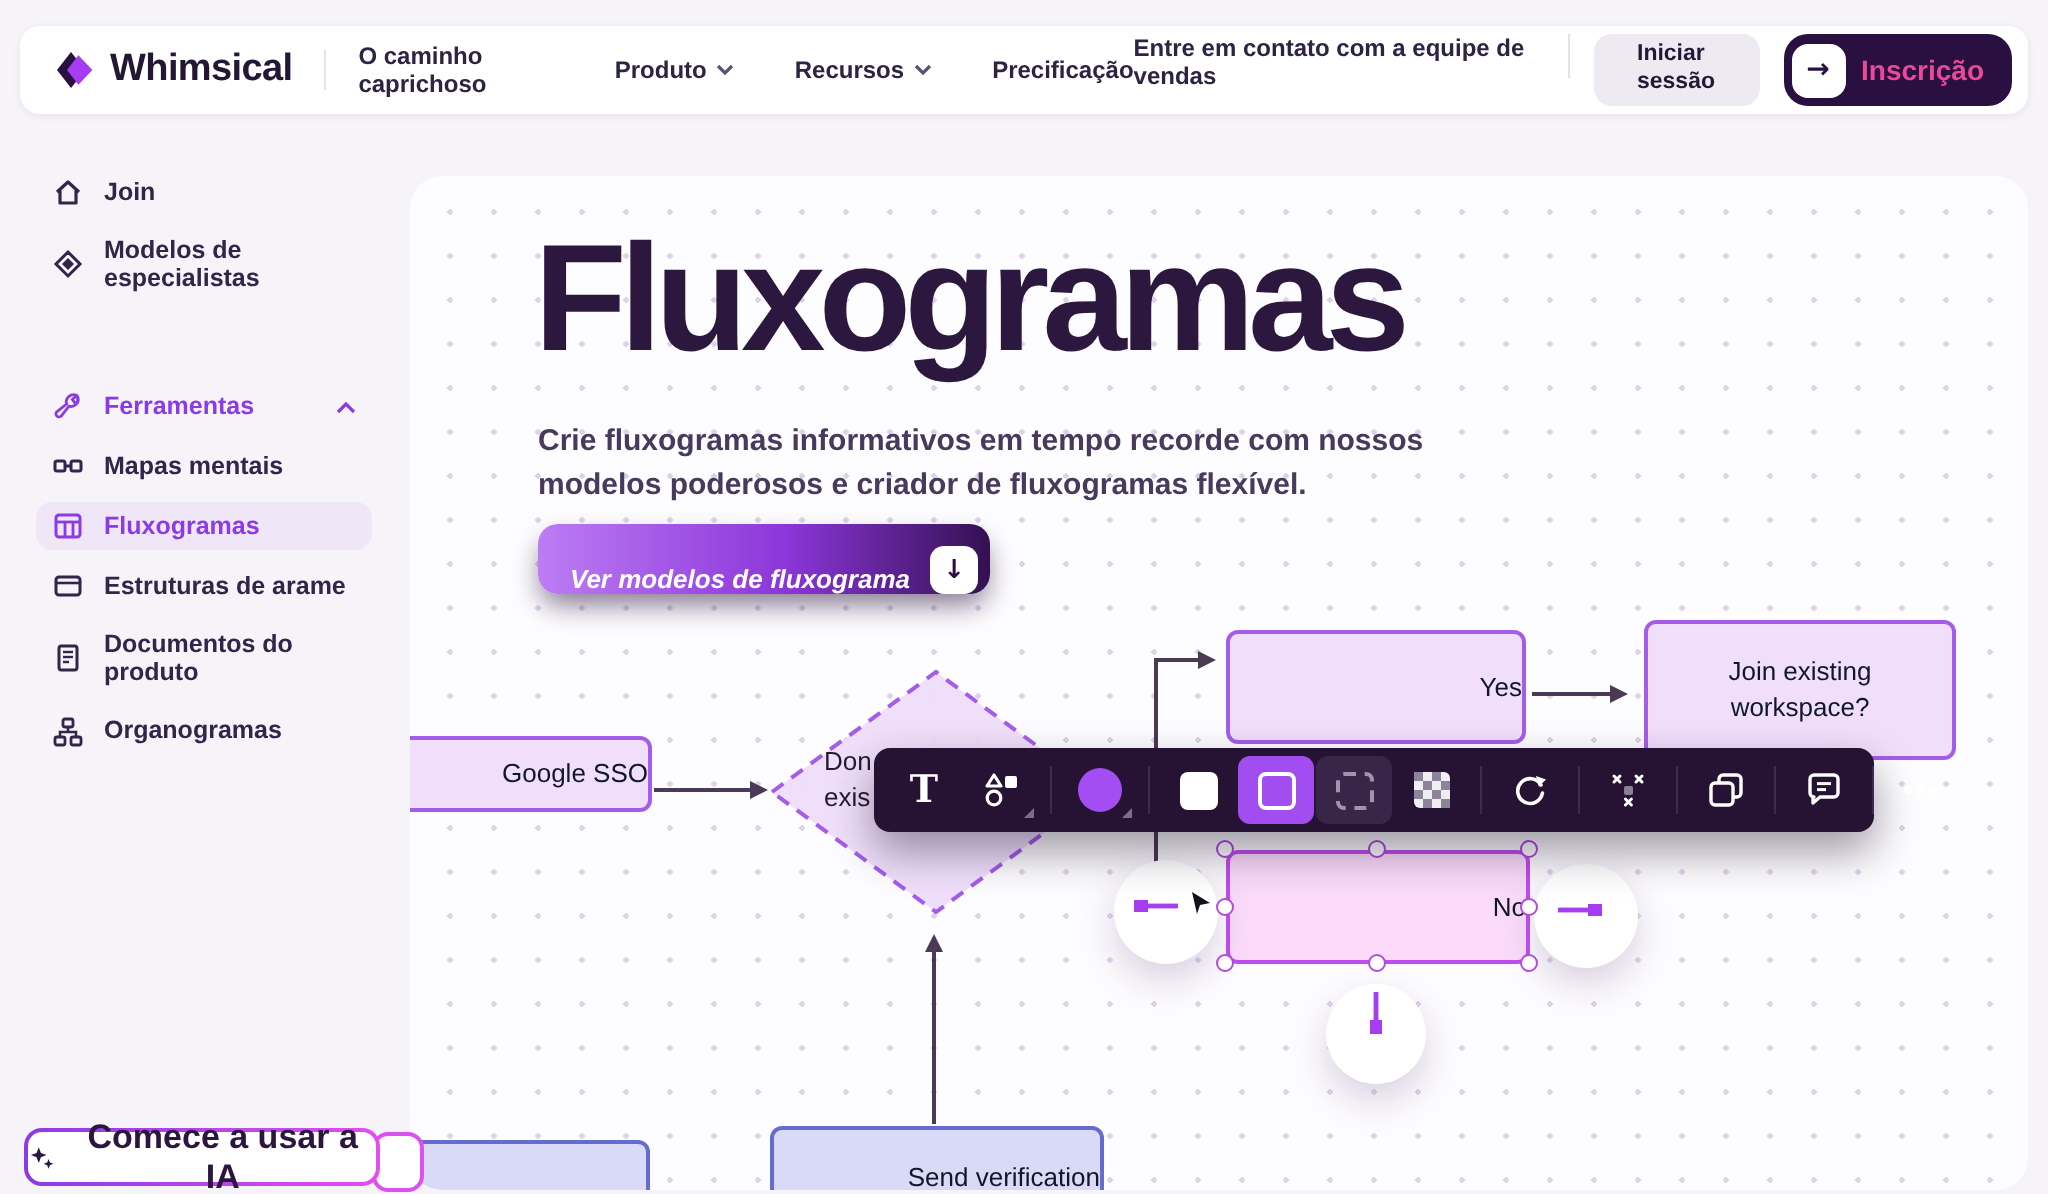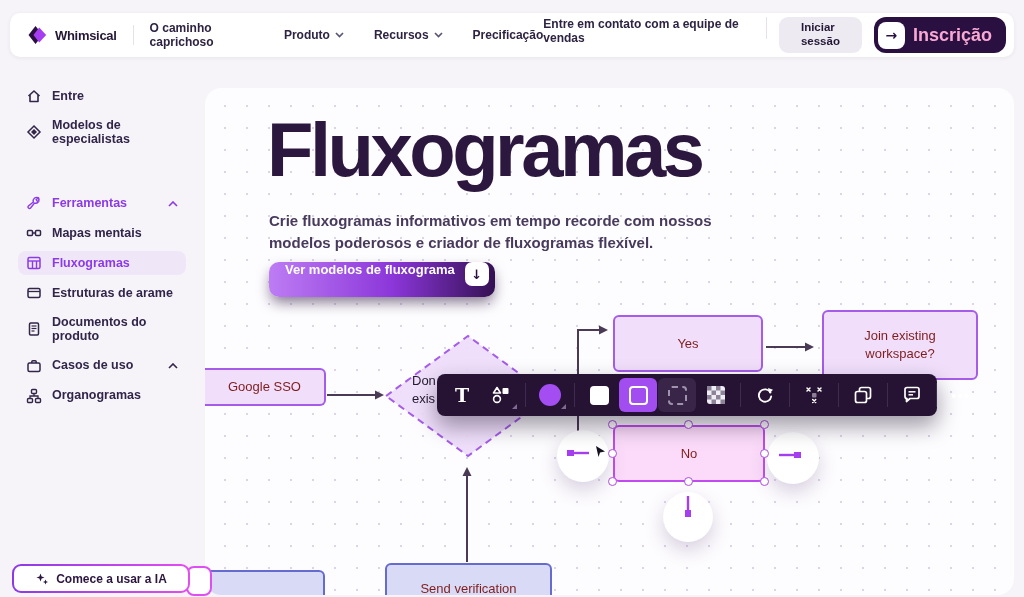--- a/index.html
+++ b/index.html
@@ -12,99 +12,100 @@
   }
   
   .navbar {
     position:absolute; left:10px; top:13px; width:1004px; height:44px;
     background:#ffffff; border-radius:10px;
     display:flex; align-items:center; padding:0 8px 0 16px;
     box-shadow:0 1px 4px rgba(40,20,70,.07);
     z-index:30;
   }
   .logo { display:flex; align-items:center; gap:7px; }
-  .logo-text { font-size:13px; font-weight:700; color:#241735; letter-spacing:-.3px; }
+  .logo-text { font-size:19px; font-weight:700; color:#241735; letter-spacing:-.3px; }
   .nav-divider { width:1px; height:20px; background:#e6e2ec; margin:0 16px; }
   .nav-links { display:flex; align-items:center; gap:30px; }
   .nav-link { display:flex; align-items:center; gap:5px; font-size:12px; font-weight:700; color:#2e2342; cursor:pointer; }
   .nav-right { margin-left:auto; display:flex; gap:12px; }
   .contact-link { font-size:12px; font-weight:700; color:#2e2342; cursor:pointer; }
   .nav-divider2 { width:1px; height:22px; background:#e6e2ec; }
   .signin-btn {
     background:#edeaf1; border:none; border-radius:9px; padding:4px 22px;
     font-family:inherit; font-size:11.5px; font-weight:700; color:#241836;
     line-height:1.2; text-align:left; cursor:pointer;
   }
   .signup-btn {
     background:#2a1040; border:none; border-radius:12px; height:36px;
     display:flex; align-items:center; padding:4px; gap:8px; cursor:pointer;
   }
   .signup-chip {
     width:27px; height:27px; background:#fff; border-radius:8px;
     display:flex; align-items:center; justify-content:center;
     font-family:"DejaVu Sans", sans-serif; font-size:14px; font-weight:700; color:#2a1040;
   }
-  .signup-label { color:#f9a8d4; font-size:18px; font-weight:700; padding-right:10px; }
+  .signup-label { color:#ec4899; font-size:14px; font-weight:700; padding-right:10px; }
 
   
   .sidebar { position:absolute; left:0; top:84px; width:205px; z-index:20; }
   .side-item {
     display:flex; align-items:center; gap:10px;
     margin:0 0 6px 18px; width:168px; padding:4px 8px 4px 8px;
     border-radius:8px; font-size:12.5px; font-weight:700; color:#31254a;
     cursor:pointer; line-height:1.15;
   }
   .side-item .sicon { width:16px; height:16px; flex:none; display:flex; align-items:center; justify-content:center; }
   .side-item.section { color:#8b3ae6;margin-top:40px; }
   .side-item.active { background:#efe7f8; color:#8b3ae6; }
   .side-item .chev { margin-left:auto; }
   .ai-btn {
     position:absolute; left:12px; top:564px; width:178px; height:29px;
     border-radius:9px; border:2px solid transparent;
     background:linear-gradient(#fff,#fff) padding-box,
                linear-gradient(90deg,#8b3ae6,#e44df0) border-box;
     display:flex; align-items:center; justify-content:center; gap:7px;
-    font-family:inherit; font-size:12px; font-weight:700; color:#2c1640; cursor:pointer;
+    font-family:inherit; font-size:17px; font-weight:700; color:#2c1640; cursor:pointer;
     z-index:25;
   }
 
   
   .card {
     position:absolute; left:205px; top:88px; width:809px; height:507px;
     background:#fdfcfe; border-radius:16px; overflow:hidden; z-index:5;
     background-image:radial-gradient(circle,#dcd3ea 1.3px, rgba(0,0,0,0) 1.4px);
     background-size:22px 22px; background-position:9px 7px;
   }
   .hero-title {
     position:absolute; left:62px; top:18px;
     font-size:76px; font-weight:700; letter-spacing:-3.5px; color:#2c173f;
   }
   .hero-sub {
     position:absolute; left:64px; top:122px; width:485px;
     font-size:15px; font-weight:700; line-height:1.45; color:#483a5c;
   }
   .cta-btn {
     position:absolute; left:64px; top:174px; height:35px;
-    display:flex; align-items:flex-start; gap:10px; padding:0 6px 0 16px;
+    display:flex; align-items:flex-end; gap:10px; padding:0 6px 0 16px;
     border:none; border-radius:10px; cursor:pointer;
     background:linear-gradient(90deg,#bd7cf4 0%, #8b36d9 55%, #341052 100%);
     box-shadow:0 7px 14px -2px rgba(30,6,50,.55);
+    font-style:italic;
   }
   .cta-label { color:#fff; font-size:13px; font-weight:700; }
   .cta-chip {
     width:24px; height:24px; background:#fff; border-radius:7px;
     display:flex; align-items:center; justify-content:center;
     font-family:"DejaVu Sans", sans-serif; font-size:13px; font-weight:700; color:#2a1040;
   }
 
   
   .flow-svg { position:absolute; left:0; top:0; z-index:1; }
   .fnode {
-    position:absolute; display:flex; align-items:center; justify-content:center;
-    text-align:center; font-size:13px; font-weight:400; color:#7f1d1d;
+    position:absolute; display:flex; align-items:center; justify-content:flex-end;
+    text-align:center; font-size:13px; font-weight:400; color:#0f172a;
     border-radius:6px; z-index:2; line-height:1.35;
   }
   .purple-node { background:#f0defb; border:2px solid #a55ce9; }
   .pink-node   { background:#fbdbf9; border:2px solid #c04cf0; }
   .blue-node   { background:#d9daf6; border:2px solid #666bd0; }
   .decision-label {
     position:absolute; left:207px; top:284px; z-index:2;
     font-size:13px; color:#241b2e; line-height:1.4; text-align:left;
   }
   .handle {
@@ -194,21 +195,21 @@
   </div>
 </div>
 
 <aside class="sidebar">
   <div class="side-item">
     <span class="sicon">
       <svg width="16" height="16" viewBox="0 0 16 16">
           <path d="M2.5 8 L8 3 L13.5 8 M4 6.8 V13.5 H12 V6.8" fill="none" stroke="#31254a" stroke-width="1.6" stroke-linejoin="round"></path>
         </svg>
     </span>
-    <span>Entre</span>
+    <span>Join</span>
   </div>
   <div class="side-item">
     <span class="sicon">
       <svg width="16" height="16" viewBox="0 0 16 16">
           <path d="M8 2 L14 8 L8 14 L2 8 Z" fill="none" stroke="#31254a" stroke-width="1.5"></path>
           <path d="M8 5 L11 8 L8 11 L5 8 Z" fill="#31254a"></path>
         </svg>
     </span>
     <span>Modelos de especialistas</span>
   </div>
@@ -258,34 +259,20 @@
   <div class="side-item">
     <span class="sicon">
       <svg width="16" height="16" viewBox="0 0 16 16">
           <rect x="3.5" y="2" width="9" height="12" rx="1.2" fill="none" stroke="#31254a" stroke-width="1.5"></rect>
           <line x1="5.5" y1="5" x2="10.5" y2="5" stroke="#31254a" stroke-width="1.2"></line>
           <line x1="5.5" y1="7.5" x2="10.5" y2="7.5" stroke="#31254a" stroke-width="1.2"></line>
           <line x1="5.5" y1="10" x2="8.5" y2="10" stroke="#31254a" stroke-width="1.2"></line>
         </svg>
     </span>
     <span>Documentos do produto</span>
-  </div>
-  <div class="side-item">
-    <span class="sicon">
-      <svg width="16" height="16" viewBox="0 0 16 16">
-          <rect x="2" y="5" width="12" height="8.5" rx="1.5" fill="none" stroke="#31254a" stroke-width="1.5"></rect>
-          <path d="M5.8 5 V3.8 a1 1 0 0 1 1-1 h2.4 a1 1 0 0 1 1 1 V5" fill="none" stroke="#31254a" stroke-width="1.5"></path>
-        </svg>
-    </span>
-    <span>Casos de uso</span>
-    <span class="chev">
-      <svg width="10" height="6" viewBox="0 0 10 6">
-          <polyline points="1,5 5,1 9,5" fill="none" stroke="#31254a" stroke-width="1.6"></polyline>
-        </svg>
-    </span>
   </div>
   <div class="side-item">
     <span class="sicon">
       <svg width="16" height="16" viewBox="0 0 16 16">
           <rect x="5.5" y="1.5" width="5" height="4" rx="1" fill="none" stroke="#31254a" stroke-width="1.4"></rect>
           <rect x="1.5" y="10.5" width="5" height="4" rx="1" fill="none" stroke="#31254a" stroke-width="1.4"></rect>
           <rect x="9.5" y="10.5" width="5" height="4" rx="1" fill="none" stroke="#31254a" stroke-width="1.4"></rect>
           <path d="M8 5.5 V8 M4 10.5 V8 H12 V10.5" fill="none" stroke="#31254a" stroke-width="1.3"></path>
         </svg>
     </span>

